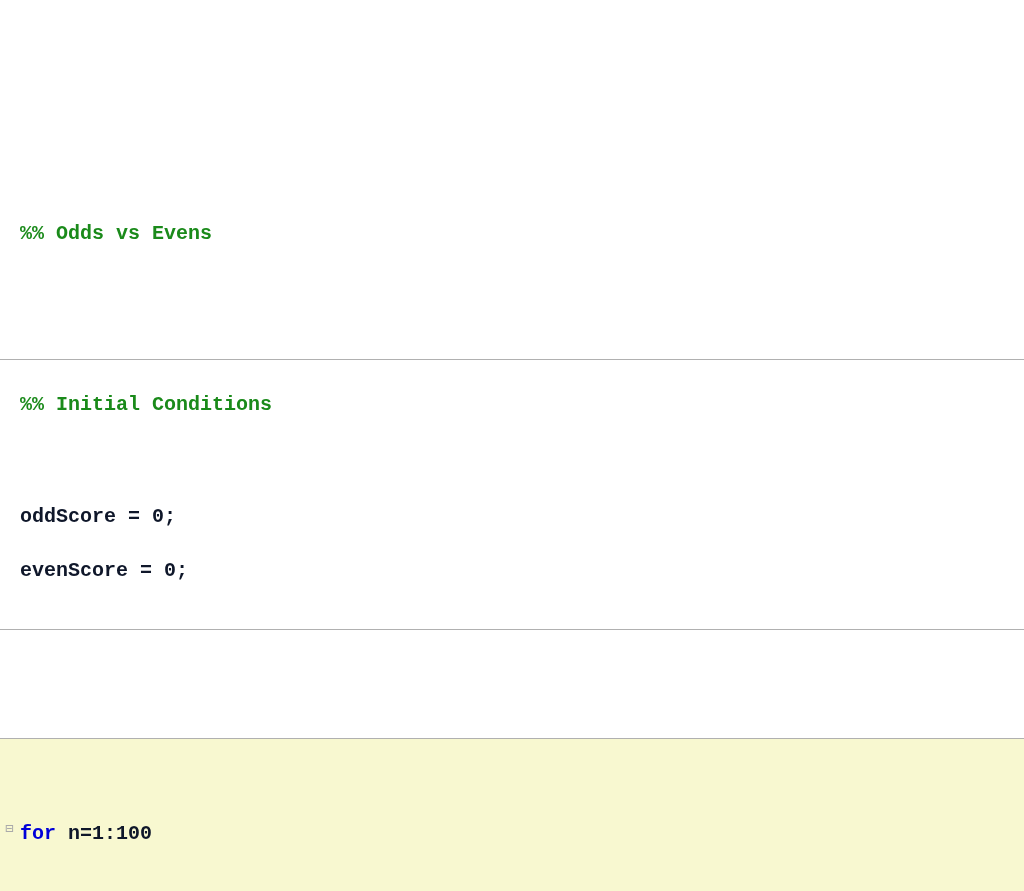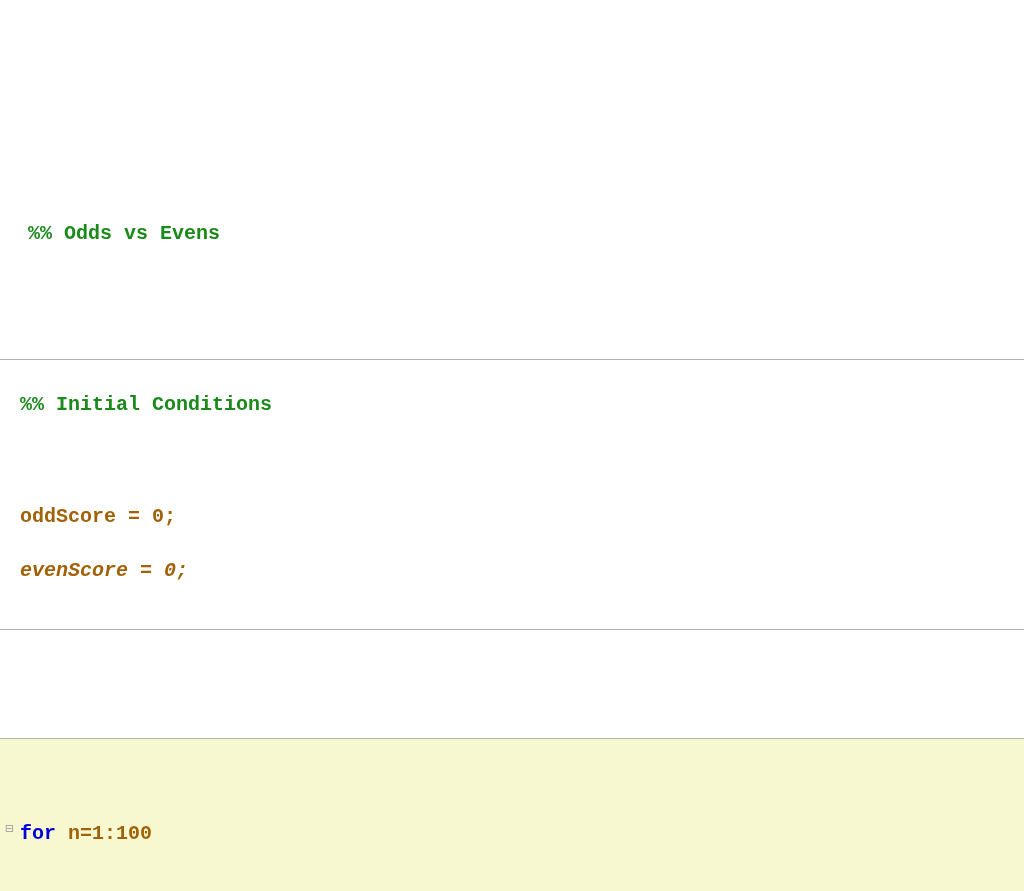--- a/index.html
+++ b/index.html
@@ -21,50 +21,49 @@
   .section {
     border-top: 1px solid #b0b0b0;
     border-bottom: 1px solid #b0b0b0;
     background: #ffffff;
     padding: 0 0 8px 20px;
     position: relative;
   }
   .section-first {
     border-top: none;
     padding-top: 0;
-    margin-left: 8px;
   }
   .section-active {
     background: #f8f8d0;
     position: relative;
   }
   .section-header {
     color: #1a8a1a;
     font-weight: 700;
     padding: 4px 0;
   }
   .code-line {
     position: relative;
   }
   .kw { color: #0000d8; font-weight: 700; }
   .cmt { color: #1a8a1a; font-weight: 700; }
-  .txt { color: #a16207; font-weight: 700; }
+  .txt { color: #0f172a; font-weight: 700; }
   .fold-mark {
     position: absolute;
     left: -15px;
     top: 0;
     font-size: 14px;
     color: #aaaaaa;
     font-weight: 400;
     user-select: none;
   }
   .sect-title-row {
     padding: 4px 0 4px 20px;
   }
-  .pad-below { padding-bottom: 10px; font-style: italic; }
+  .pad-below { padding-bottom: 10px; }
 </style>
 </head>
 <body>
 
 
 
 <div class="editor">
 
   
   <div class="sect-title-row section-first"><span class="cmt">%%</span><span class="cmt"> </span><span class="cmt">Odds vs Evens</span></div>

